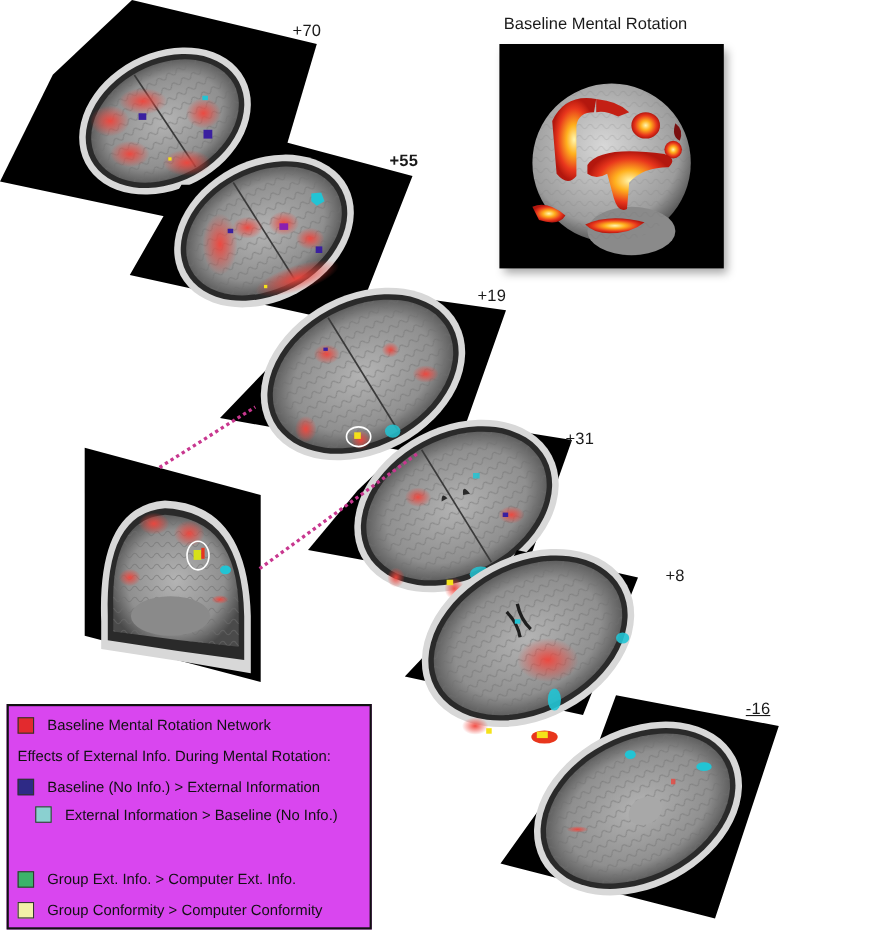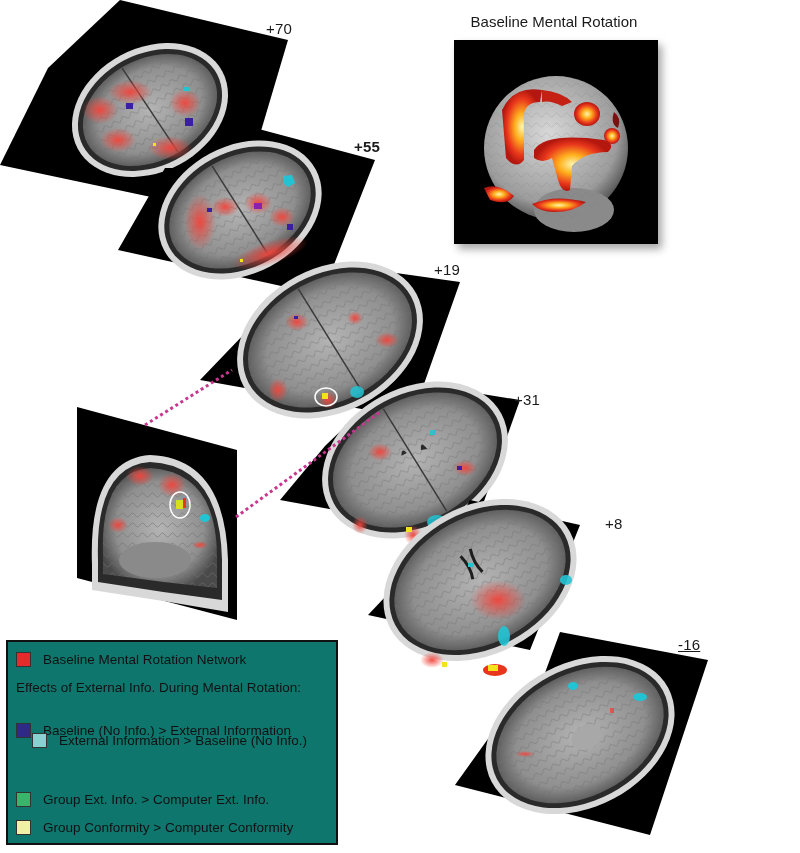--- a/index.html
+++ b/index.html
@@ -5,30 +5,30 @@
     html, body { margin: 0; padding: 0; }
     body {
       width: 800px; height: 853px; background: #ffffff; position: relative; overflow: hidden;
       font-family: "Liberation Sans", "DejaVu Sans", sans-serif; color: #111;
     }
     .canvas { position: absolute; left: 0; top: 0; width: 800px; height: 772px; border-radius: 23px; }
     .slice-label {
       position: absolute; font-size: 15px; color: #1a1a1a; letter-spacing: 0.2px;
     }
     .render-title {
-      position: absolute; left: 444px; top: 13px; width: 220px; text-align: center;
+      position: absolute; left: 458px; top: 13px; width: 220px; text-align: left;
       font-size: 15px; color: #1a1a1a;
     }
     .render-panel {
       position: absolute; left: 454px; top: 40px; width: 204px; height: 204px;
       background: #000; box-shadow: 4px 5px 8px rgba(0,0,0,0.35);
     }
     .legend {
       position: absolute; left: 6px; top: 640px; width: 332px; height: 205px;
-      border: 2px solid #111; background: #0f766e; box-sizing: border-box;
+      border: 2px solid #111; background: #d946ef; box-sizing: border-box;
     }
     .legend-row { position: absolute; left: 8px; display: flex; align-items: center; font-size: 13.5px; }
     .legend-row .sw { width: 15px; height: 15px; border: 1px solid #333; margin-right: 12px; box-sizing: border-box; }
     .legend-head { position: absolute; left: 8px; font-size: 13.5px; }
   </style>
 </head>
 <body>
 
 <div class="canvas">
   <svg width="800" height="853" viewBox="0 0 800 853" xmlns="http://www.w3.org/2000/svg">
@@ -223,21 +223,21 @@
     </svg>
   </div>
 
   
   <div class="legend">
     <div class="legend-row" style="top:10px;">
       <span class="sw" style="background:#e32a2e;"></span>
       <span>Baseline Mental Rotation Network</span>
     </div>
     <div class="legend-head" style="top:38px;">Effects of External Info. During Mental Rotation:</div>
-    <div class="legend-row" style="top:81px;">
+    <div class="legend-row" style="top:66px;">
       <span class="sw" style="background:#2e2a86;"></span>
       <span>Baseline (No Info.) &gt; External Information</span>
     </div>
     <div class="legend-row" style="top:91px;padding-left:16px;">
       <span class="sw" style="background:#8ad0d0;"></span>
       <span>External Information &gt; Baseline (No Info.)</span>
     </div>
     <div class="legend-row" style="top:178px;">
       <span class="sw" style="background:#f2f0a8;"></span>
       <span>Group Conformity &gt; Computer Conformity</span>

